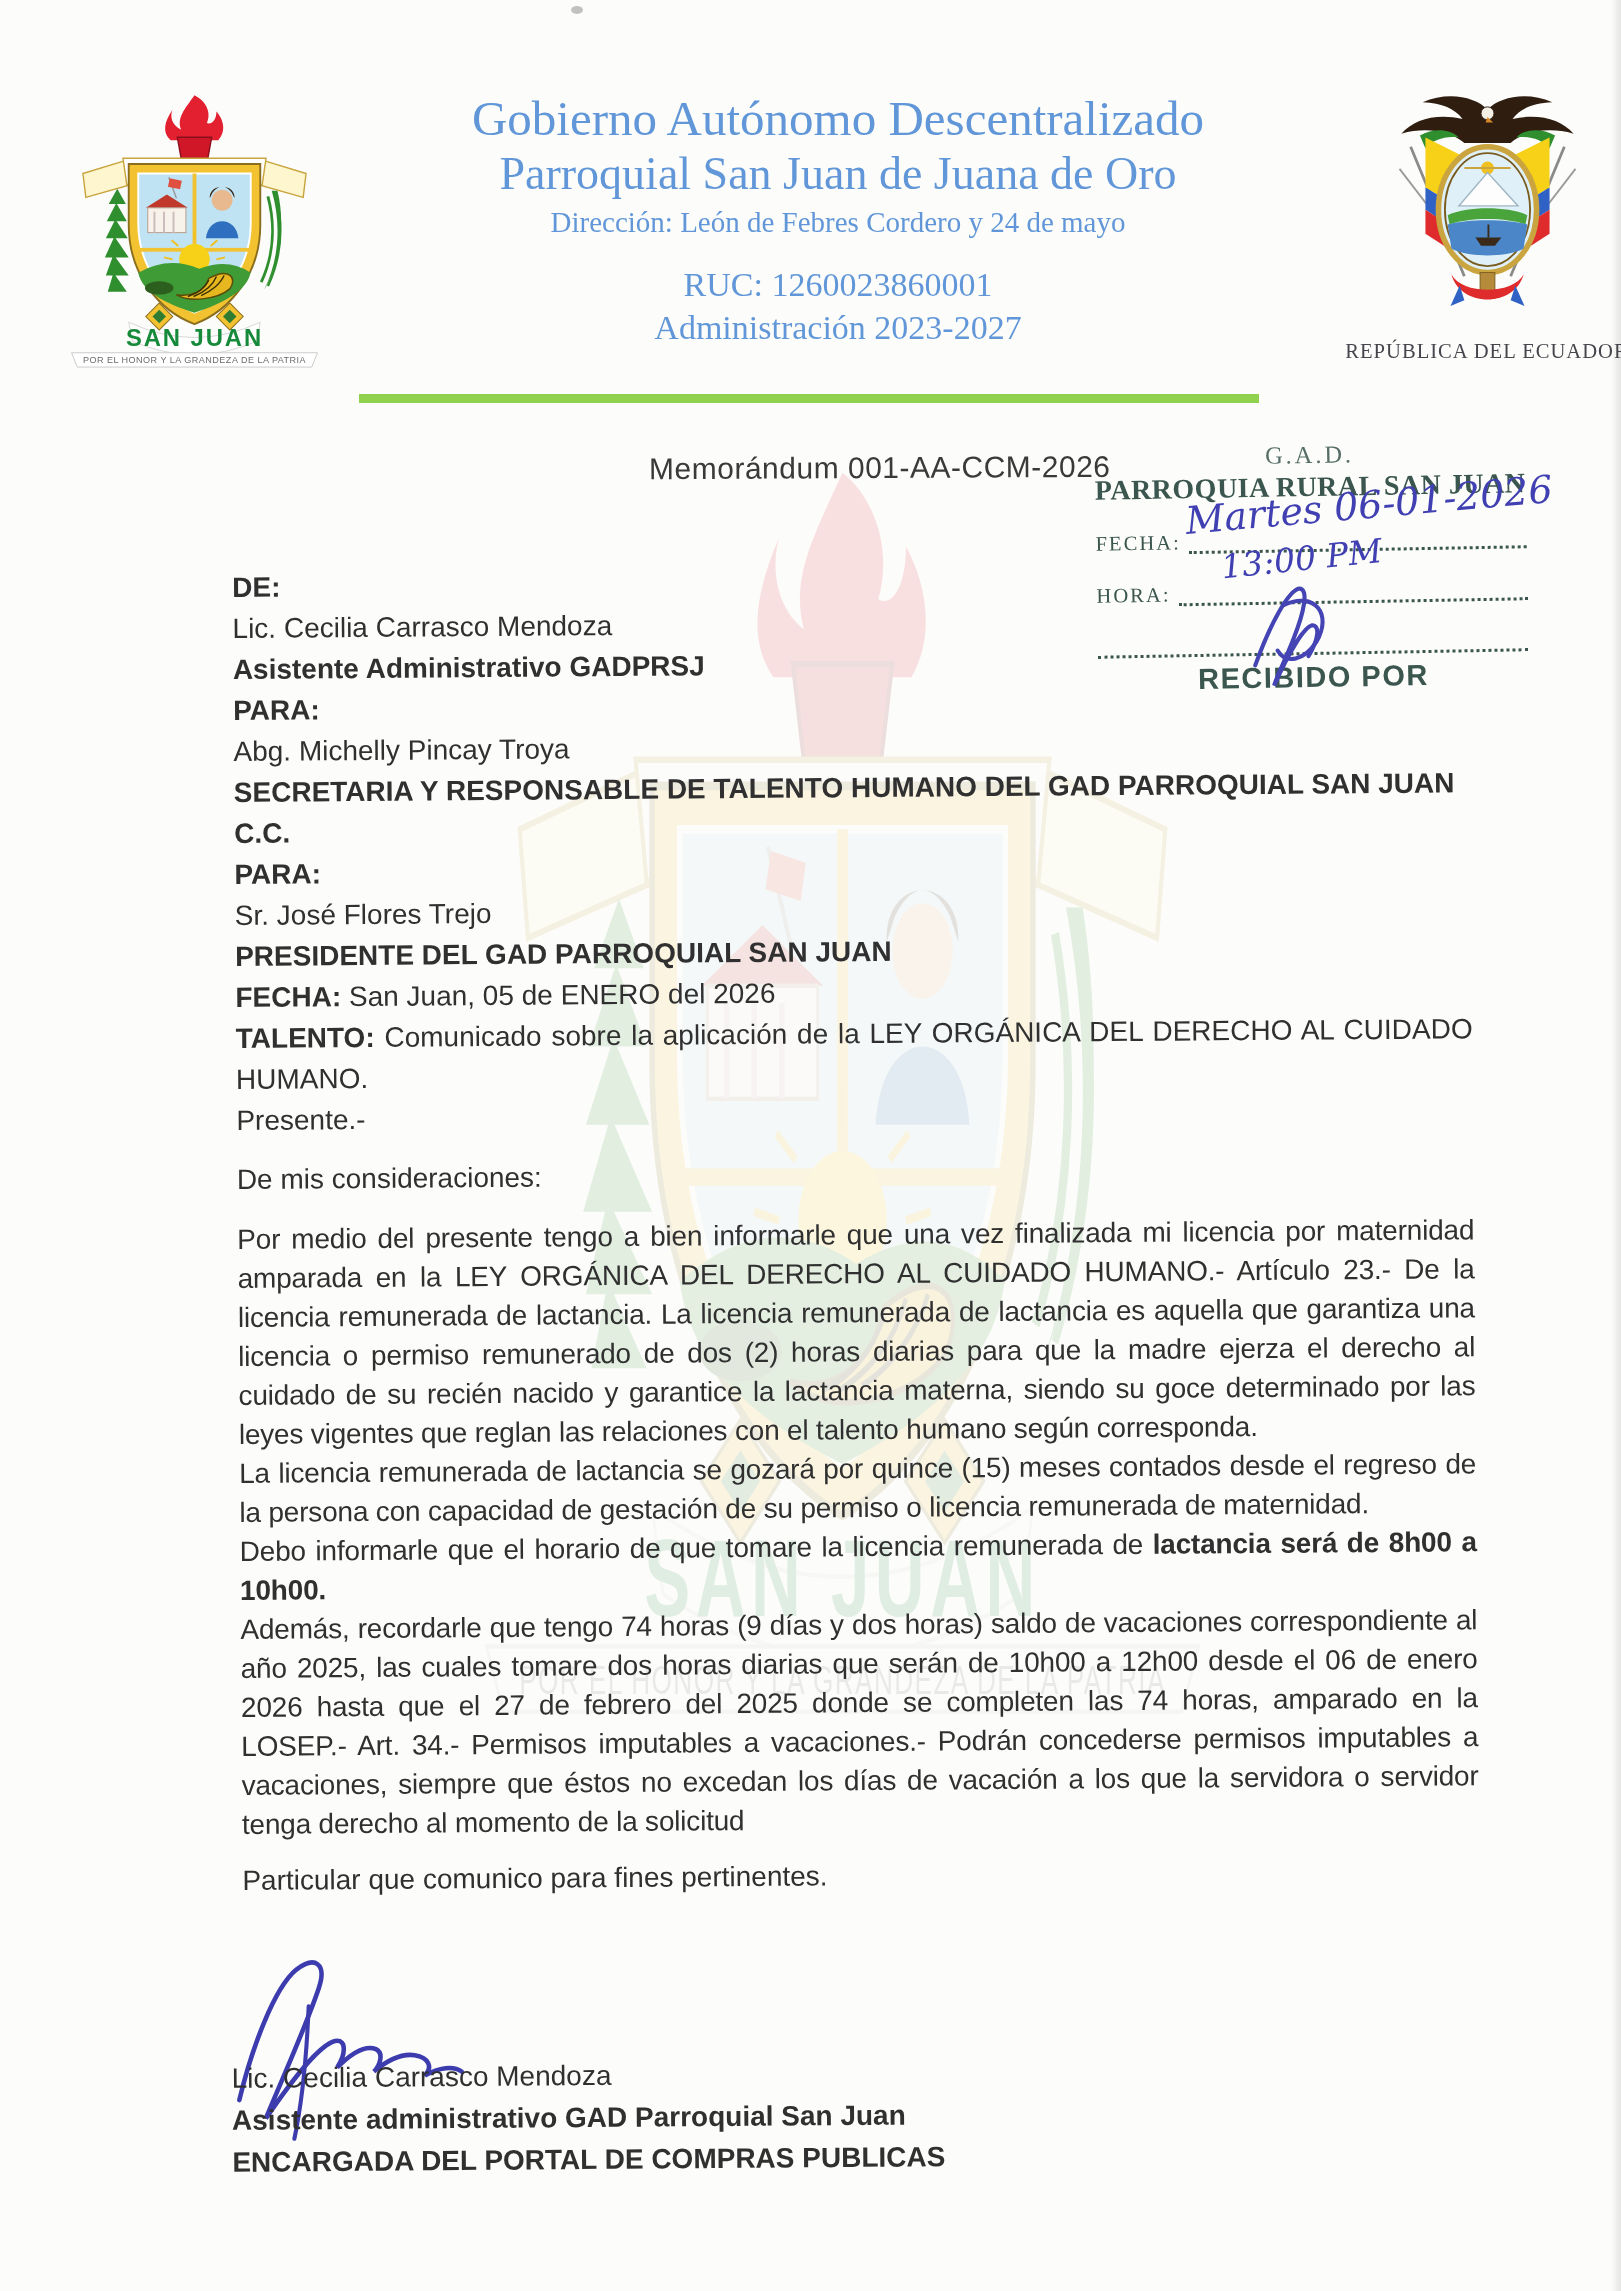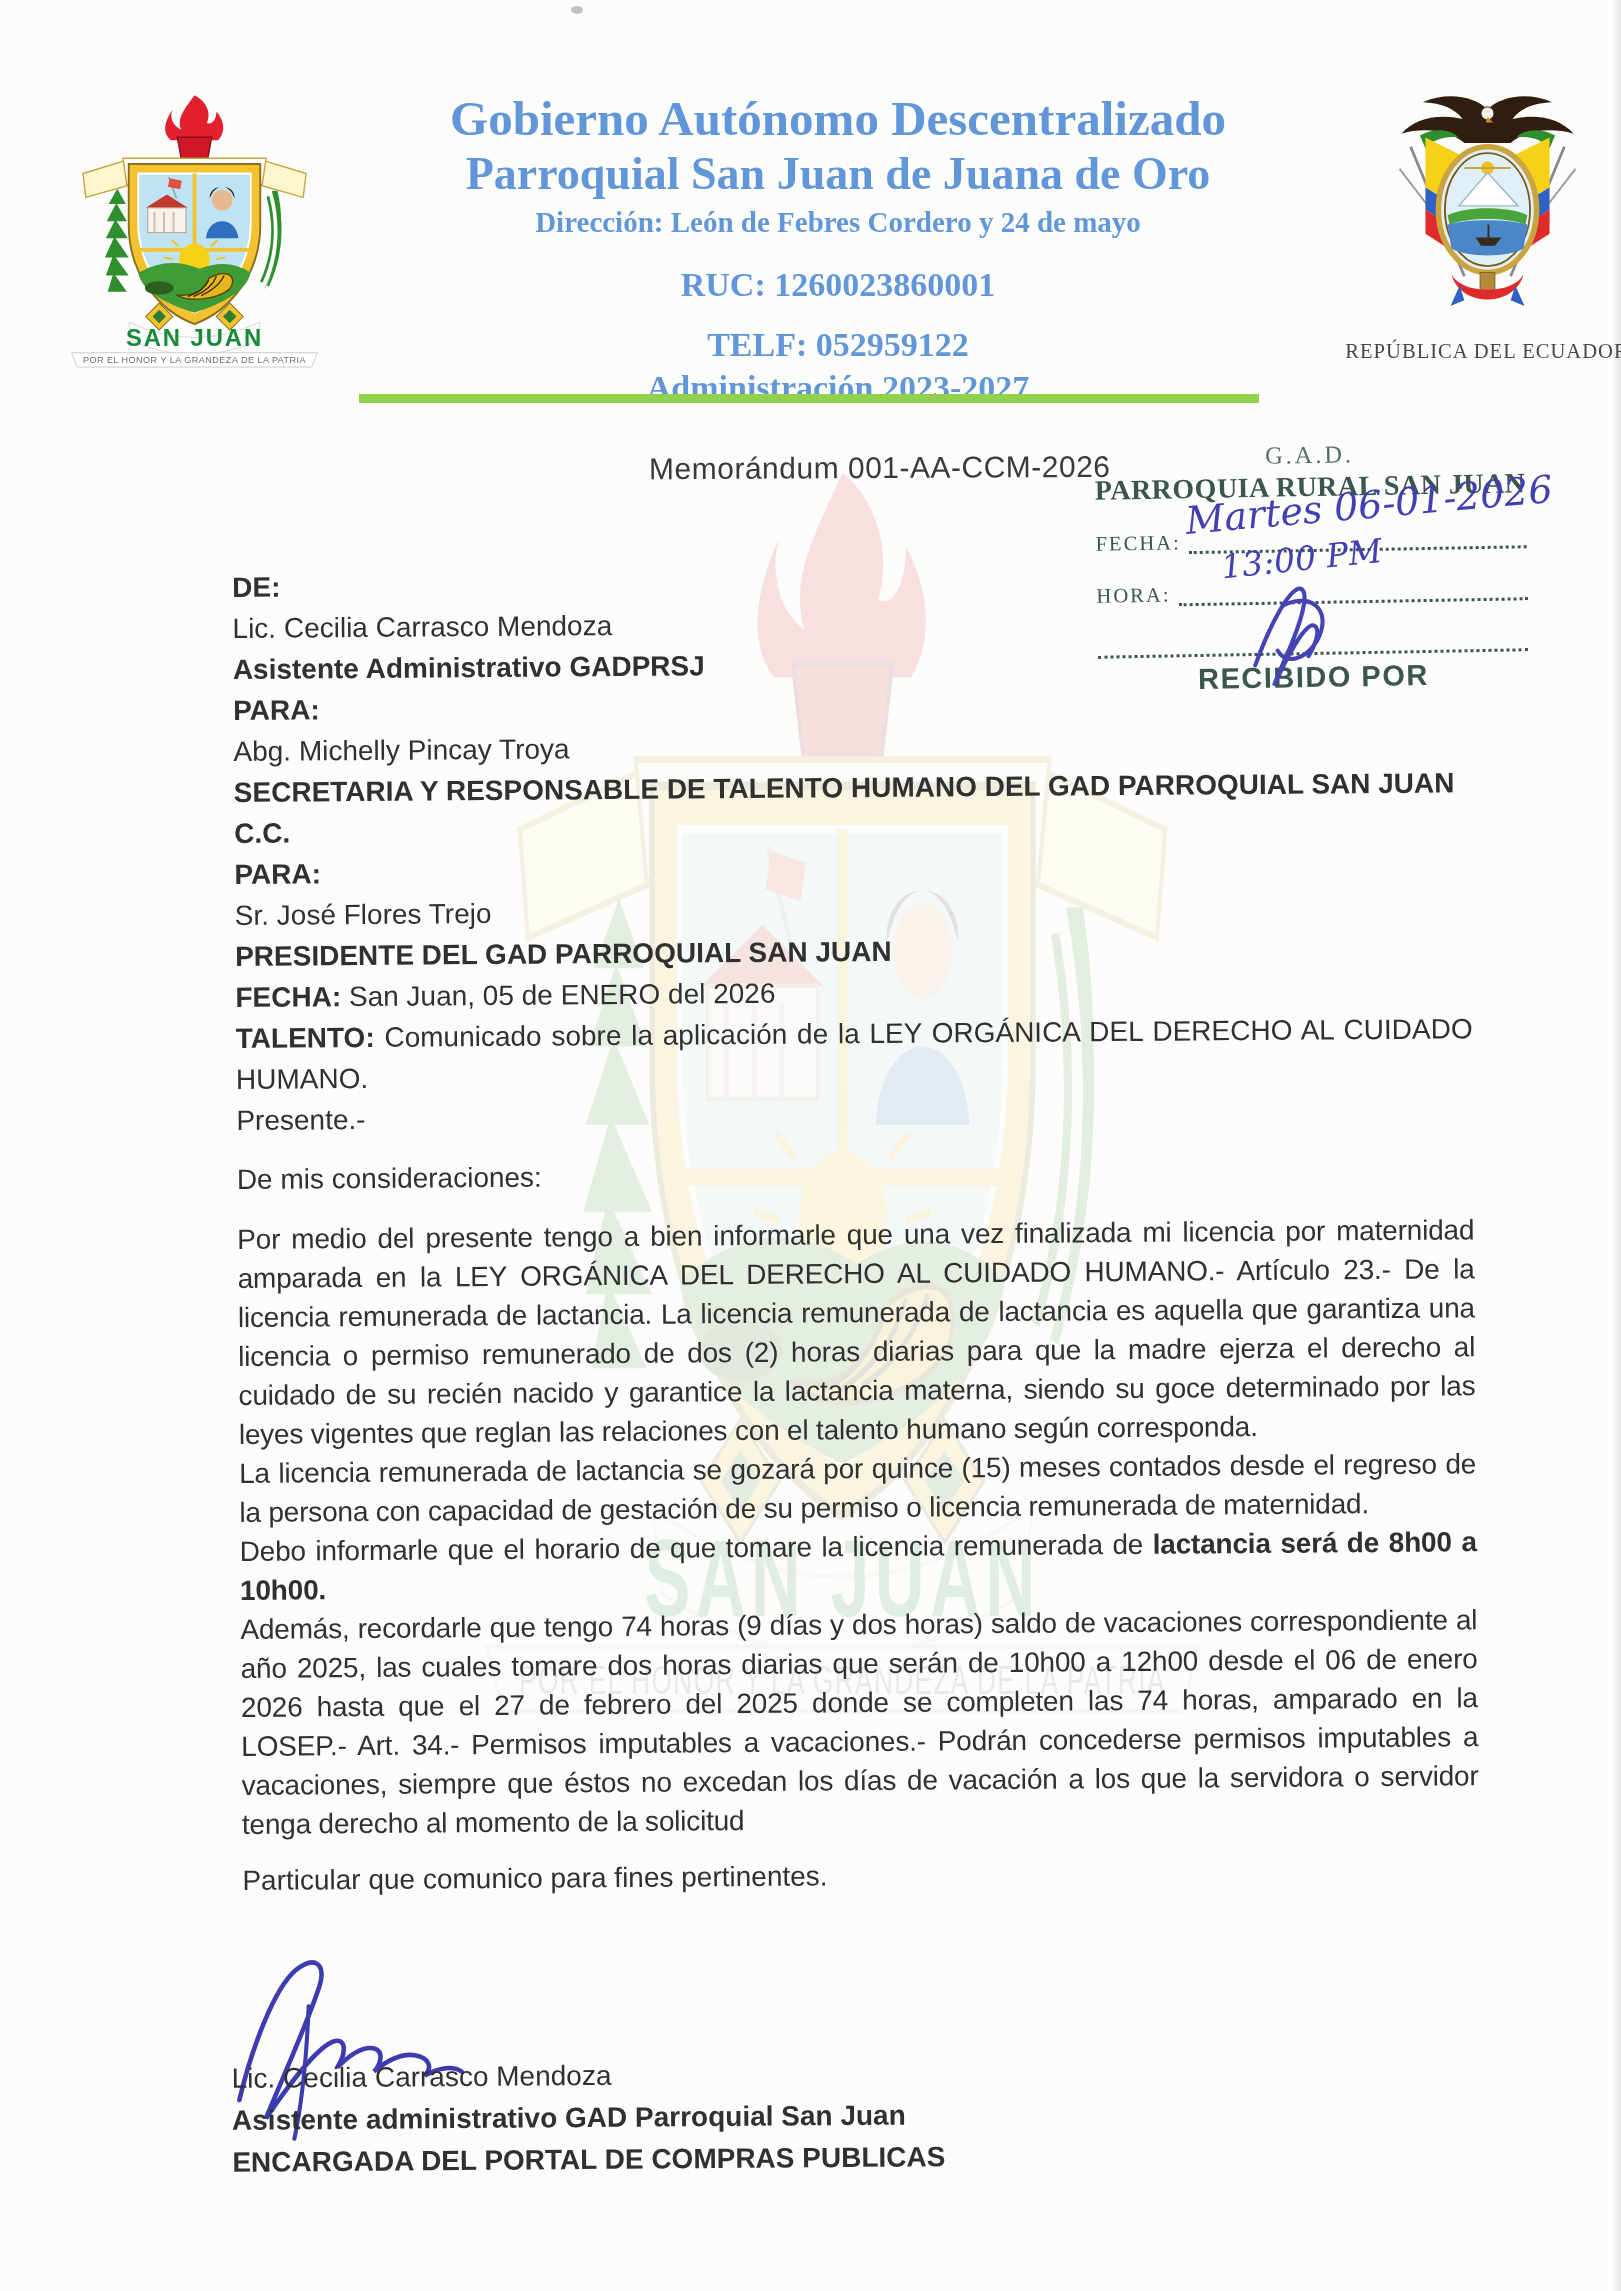--- a/index.html
+++ b/index.html
@@ -6,21 +6,21 @@
   .page{position:relative;width:1621px;height:2292px;background:#fcfcfa;overflow:hidden;
         font-family:"Liberation Sans",sans-serif;color:#303030;}
   .speck{position:absolute;left:571px;top:5.9px;width:11.8px;height:7.8px;background:#9a9a9a;border-radius:50%;opacity:.6;}
 
   
   .crest-left{position:absolute;left:59px;top:82px;width:271px;height:286px;}
   .crest-right{position:absolute;left:1370px;top:80px;width:235px;height:250px;}
   .republic{position:absolute;left:1345px;top:340px;width:284px;text-align:center;
             font-family:"Liberation Serif",serif;font-size:20.6px;letter-spacing:1px;color:#46444c;}
   .hdr{position:absolute;left:348px;top:90px;width:980px;text-align:center;
-       font-family:"Liberation Serif",serif;font-weight:bold;color:#6197d8;}
+       font-family:"Liberation Serif",serif;font-weight:normal;color:#6197d8;}
   .hdr .l1{font-size:49px;line-height:57px;}
   .hdr .l2{font-size:46px;line-height:53px;}
   .hdr .l3{font-size:29px;line-height:45px;}
   .hdr .l4,.hdr .l5{font-size:34px;line-height:41px;margin-top:19px;}
   .hdr .l6{font-size:34px;line-height:45px;}
   .green-line{position:absolute;left:359px;top:394px;width:900px;height:8.8px;background:#90d14e;}
 
   
   .watermark{position:absolute;left:470px;top:412px;width:745px;height:1304px;opacity:0.12;pointer-events:none;}
 
@@ -179,21 +179,20 @@
 
   <svg class="crest-left" viewBox="0 0 270 300">
       <use href="#crest-sj"></use>
     </svg>
 
   <div class="hdr">
     <div class="l1">Gobierno Autónomo Descentralizado</div>
     <div class="l2">Parroquial San Juan de Juana de Oro</div>
     <div class="l3">Dirección: León de Febres Cordero y 24 de mayo</div>
     <div class="l4">RUC: 1260023860001</div>
-    <div class="l5">TELF: 052959122</div>
     <div class="l6">Administración 2023-2027</div>
   </div>
 
   <svg class="crest-right" viewBox="0 0 250 270">
       <use href="#arms-ec"></use>
     </svg>
   <div class="republic">REPÚBLICA DEL ECUADOR</div>
 
   <div class="green-line"></div>
 

